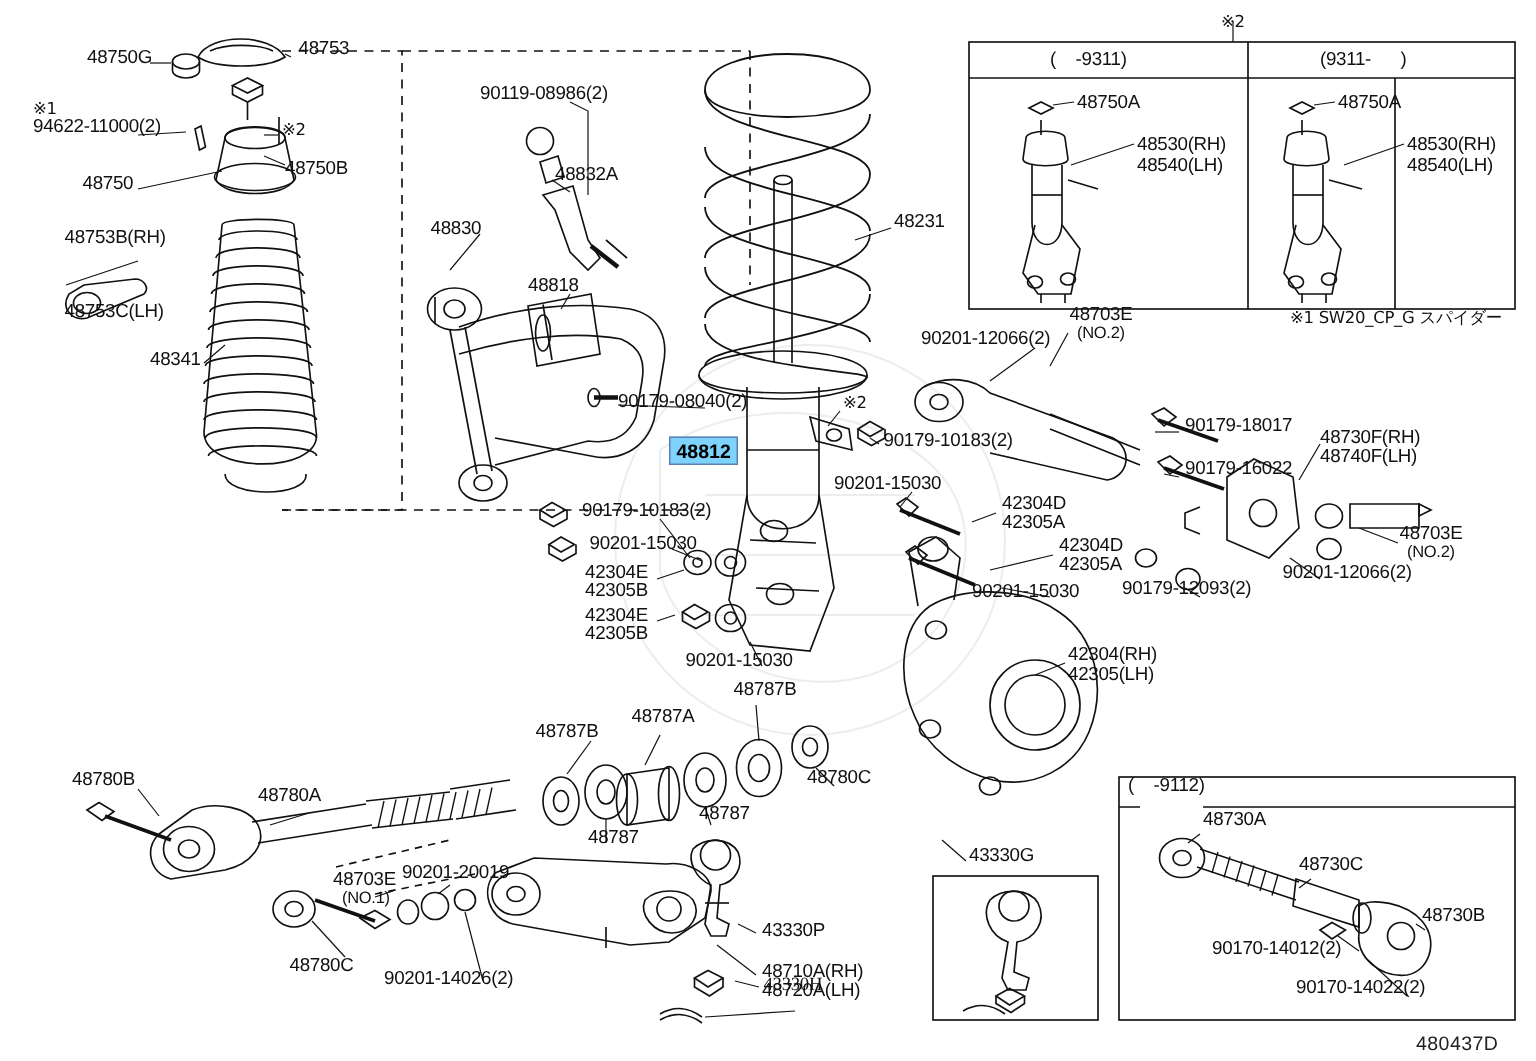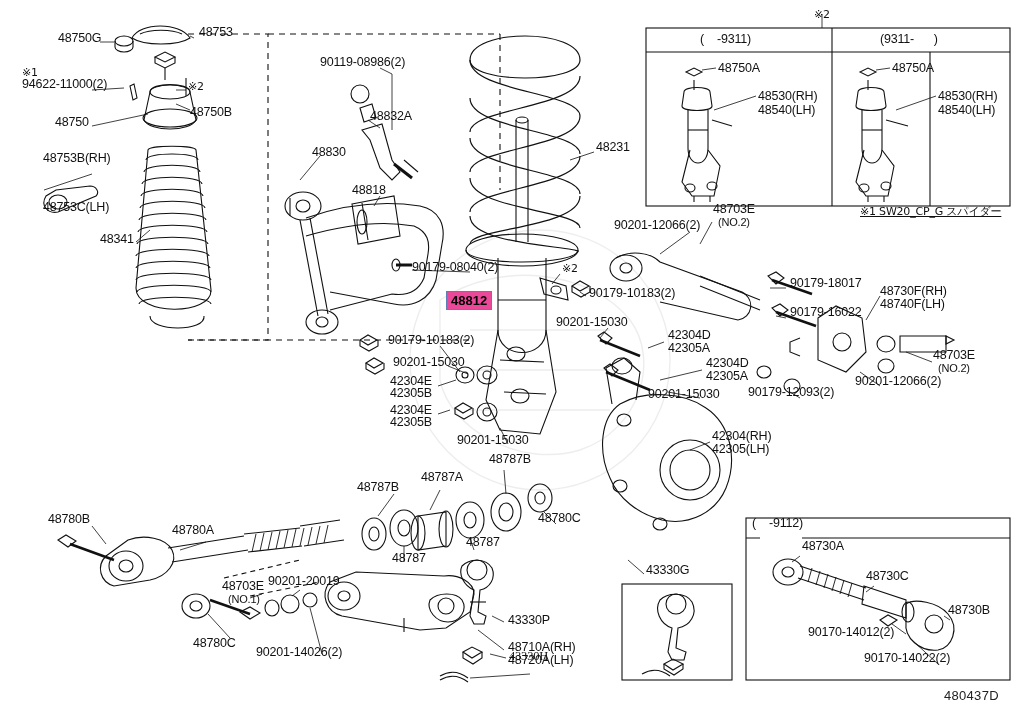--- a/index.html
+++ b/index.html
@@ -17,21 +17,21 @@
     font-size:12.5px;
     line-height:13px;
     white-space:pre;
     color:#111;
     letter-spacing:-0.2px;
   }
   .lbl.small{font-size:11px;text-align:center;}
   .lbl.jp{font-family:"DejaVu Sans", sans-serif;font-size:11px;}
   .hl{
     position:absolute;
-    background:#ec4899;
+    background:#7dd3fc;
     border:1px solid #5e7fb5;
     font-size:13px;
     font-weight:bold;
     padding:1px 4px;
     color:#000;
     letter-spacing:0px;
   }
   .code{
     position:absolute;
     font-size:13px;
@@ -418,21 +418,21 @@
 <div class="lbl" style="left:22px;top:78px;">94622-11000(2)</div>
 <div class="lbl jp" style="left:188px;top:80px;">※2</div>
 <div class="lbl" style="left:190px;top:106px;">48750B</div>
 <div class="lbl" style="left:55px;top:116px;">48750</div>
 <div class="lbl" style="left:43px;top:152px;">48753B(RH)</div>
 <div class="lbl" style="left:43px;top:165px;margin-top:36px;">48753C(LH)</div>
 <div class="lbl" style="left:100px;top:233px;">48341</div>
 
 <div class="lbl" style="left:320px;top:56px;">90119-08986(2)</div>
 <div class="lbl" style="left:370px;top:110px;">48832A</div>
-<div class="lbl" style="left:287px;top:146px;margin-left:25px;">48830</div>
+<div class="lbl" style="left:287px;top:146px;">48830</div>
 <div class="lbl" style="left:352px;top:184px;">48818</div>
 <div class="lbl" style="left:596px;top:141px;">48231</div>
 <div class="lbl" style="left:412px;top:261px;">90179-08040(2)</div>
 <div class="lbl jp" style="left:562px;top:262px;">※2</div>
 <div class="lbl" style="left:589px;top:287px;">90179-10183(2)</div>
 <div class="lbl" style="left:388px;top:334px;">90179-10183(2)</div>
 <div class="lbl" style="left:393px;top:356px;">90201-15030</div>
 <div class="lbl" style="left:390px;top:375px;">42304E</div>
 <div class="lbl" style="left:390px;top:387px;">42305B</div>
 <div class="lbl" style="left:390px;top:404px;">42304E</div>
@@ -484,21 +484,21 @@
 
 <div class="lbl jp" style="left:814px;top:8px;">※2</div>
 <div class="lbl" style="left:700px;top:33px;">(    -9311)</div>
 <div class="lbl" style="left:880px;top:33px;">(9311-      )</div>
 <div class="lbl" style="left:718px;top:62px;">48750A</div>
 <div class="lbl" style="left:758px;top:90px;">48530(RH)</div>
 <div class="lbl" style="left:758px;top:104px;">48540(LH)</div>
 <div class="lbl" style="left:892px;top:62px;">48750A</div>
 <div class="lbl" style="left:938px;top:90px;">48530(RH)</div>
 <div class="lbl" style="left:938px;top:104px;">48540(LH)</div>
-<div class="lbl jp" style="left:860px;top:205px;text-decoration:underline;">※1 SW20_CP_G スパイダー</div>
+<div class="lbl jp" style="left:860px;top:205px;">※1 SW20_CP_G スパイダー</div>
 
 <div class="lbl" style="left:752px;top:517px;">(    -9112)</div>
 <div class="lbl" style="left:802px;top:540px;">48730A</div>
 <div class="lbl" style="left:866px;top:570px;">48730C</div>
 <div class="lbl" style="left:948px;top:604px;">48730B</div>
 <div class="lbl" style="left:808px;top:626px;">90170-14012(2)</div>
 <div class="lbl" style="left:864px;top:652px;text-align:right;">90170-14022(2)</div>
 
 <div class="code" style="left:944px;top:688px;">480437D</div>
 

